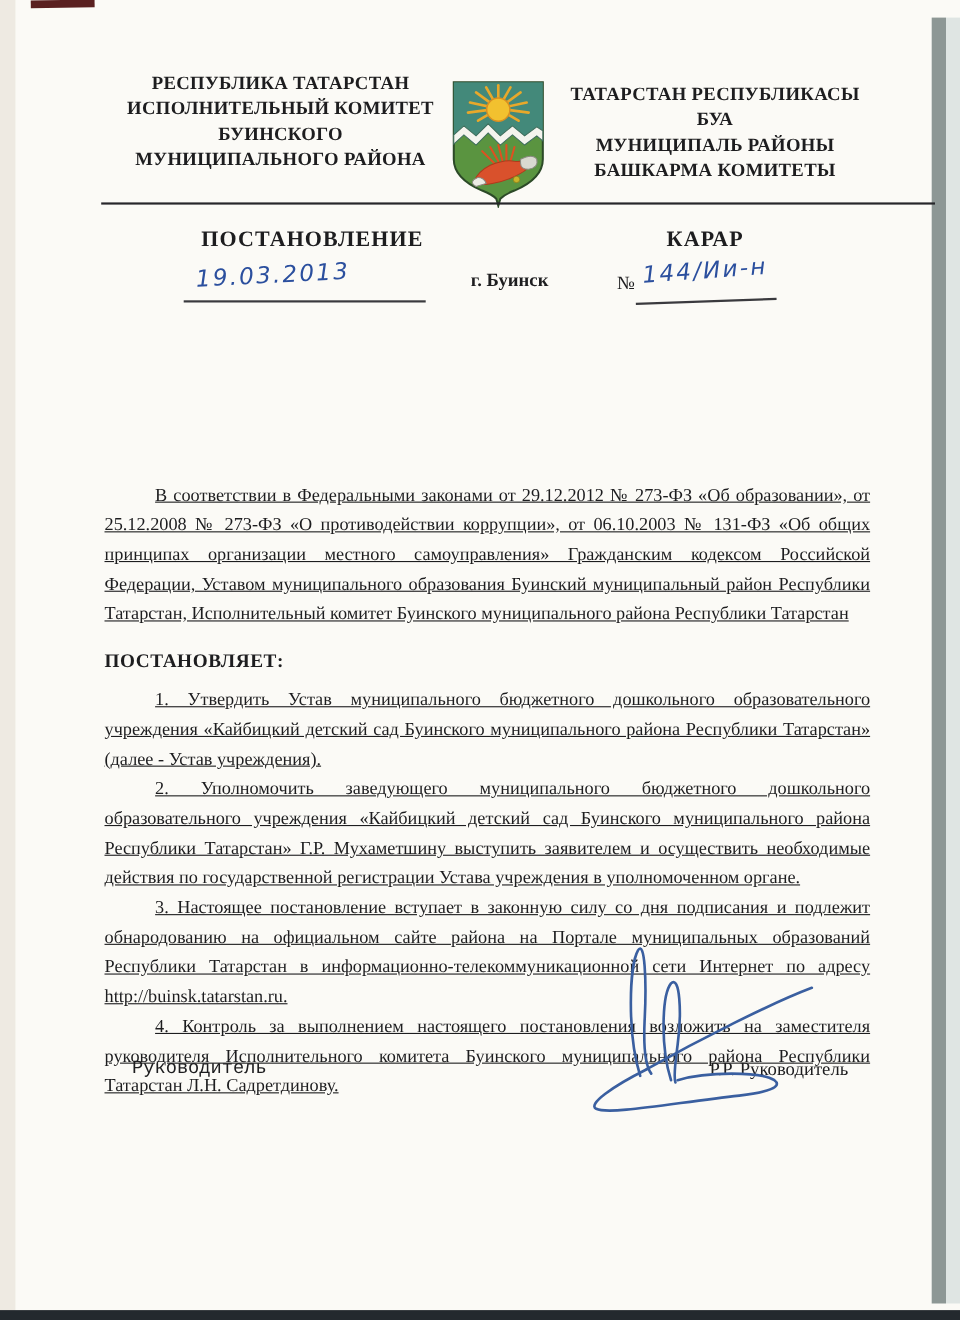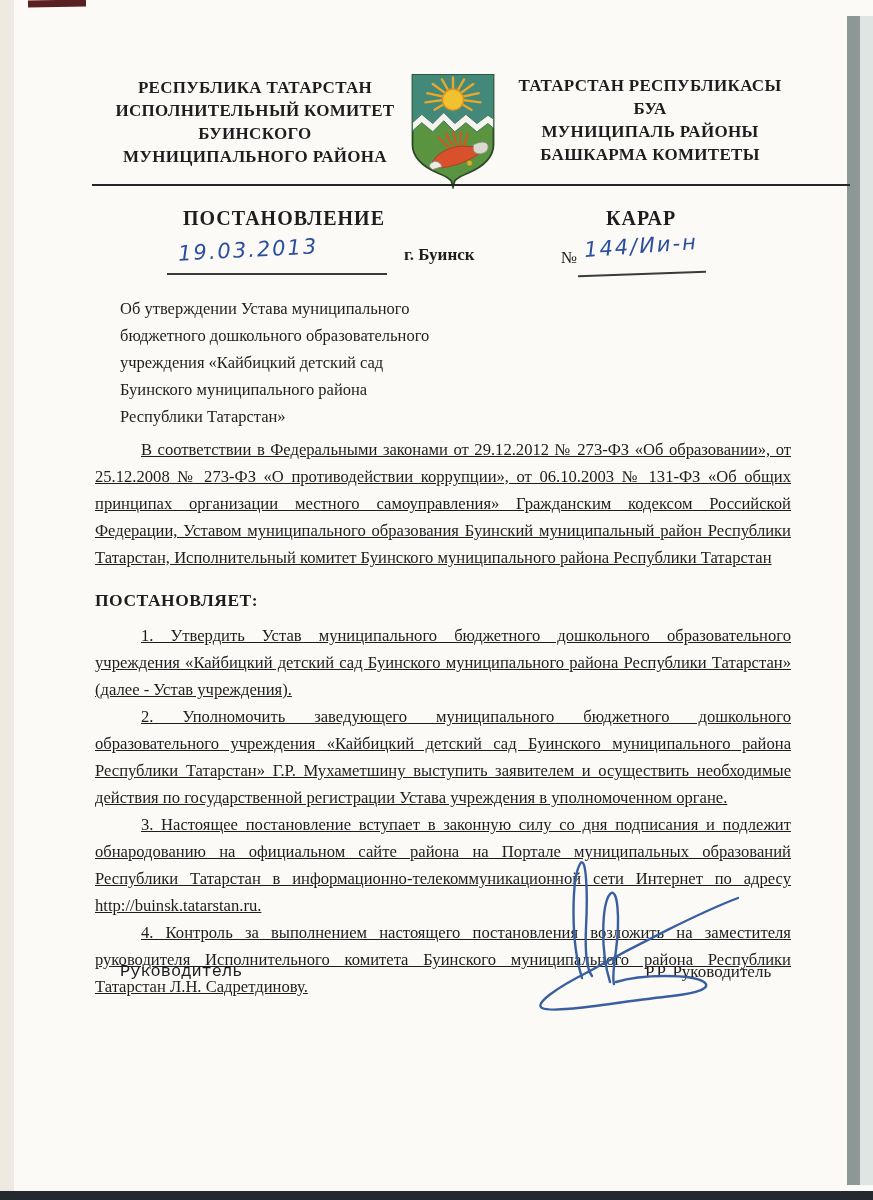--- a/index.html
+++ b/index.html
@@ -12,39 +12,39 @@
   
   .edge-left{position:absolute;left:0;top:0;width:14px;height:1200px;background:#eeeae2;}
   .mark-top-red{position:absolute;left:28px;top:0;width:58px;height:7px;background:#5a2020;transform:rotate(-1deg);}
   .edge-right{position:absolute;left:847px;top:16px;width:13px;height:1169px;background:#8d9795;}
   .edge-right-lt{position:absolute;left:860px;top:16px;width:13px;height:1169px;background:#dfe5e3;}
   .edge-bottom{position:absolute;left:0;top:1191px;width:873px;height:9px;background:#23292e;}
 
   
   .org{position:absolute;width:300px;text-align:center;font-weight:bold;
        font-size:17px;line-height:23px;white-space:pre-line;letter-spacing:.3px;}
-  .org-left{left:105px;top:76px;font-family:Liberation Serif, serif;}
+  .org-left{left:105px;top:64px;font-family:Liberation Serif, serif;}
   .org-right{left:500px;top:74px;}
   .emblem{position:absolute;left:407px;top:71px;width:92px;height:118px;}
   .rule{position:absolute;left:92px;top:184px;width:758px;height:2px;background:#26262a;}
 
   
   .doctype{position:absolute;font-weight:bold;font-size:20px;letter-spacing:1px;}
   .doctype-ru{left:183px;top:207px;text-align:right;}
   .doctype-tat{left:606px;top:207px;}
 
   
   .hand{position:absolute;color:#2b4f9e;font-family:"DejaVu Sans",sans-serif;
         font-style:italic;font-size:21px;letter-spacing:2px;}
   .hand-date{left:178px;top:238px;transform:rotate(-3deg);}
   .hand-num{left:584px;top:234px;transform:rotate(-4deg);}
   .uline{position:absolute;height:2px;background:#3a3a3e;}
   .uline-date{left:167px;top:273px;width:220px;}
   .uline-num{left:578px;top:273px;width:128px;transform:rotate(-2deg);}
-  .place{position:absolute;left:404px;top:245px;font-weight:bold;font-size:17px;}
+  .place{position:absolute;left:428px;top:245px;font-weight:bold;font-size:17px;}
   .numsign{position:absolute;left:561px;top:248px;font-size:17px;}
 
   
   .subject{position:absolute;left:120px;top:295px;width:430px;
            font-size:16.5px;line-height:27px;white-space:pre-line;}
   .bodycol{position:absolute;left:95px;width:696px;font-size:16.6px;line-height:27px;}
   .intro{top:436px;text-align:justify;}
   .intro p,.items p{margin:0;text-indent:46px;text-align:justify;text-decoration:underline;}
   .resolves{top:587px;font-weight:bold;font-size:17.5px;letter-spacing:.5px;}
   .items{top:622px;}
@@ -122,25 +122,20 @@
   <div class="doctype doctype-ru">ПОСТАНОВЛЕНИЕ</div>
   <div class="doctype doctype-tat">КАРАР</div>
 
   <div class="hand hand-date">19.03.2013</div>
   <div class="uline uline-date"></div>
   <div class="place">г. Буинск</div>
   <div class="numsign">№</div>
   <div class="hand hand-num">144/Ии-н</div>
   <div class="uline uline-num"></div>
 
-  <div class="subject">Об утверждении Устава муниципального
-бюджетного дошкольного образовательного
-учреждения «Кайбицкий детский сад
-Буинского муниципального района
-Республики Татарстан»</div>
 
   <div class="bodycol intro">
     <p>В соответствии в Федеральными законами от 29.12.2012 № 273-ФЗ «Об образовании», от 25.12.2008 № 273-ФЗ «О противодействии коррупции», от 06.10.2003 № 131-ФЗ «Об общих принципах организации местного самоуправления» Гражданским кодексом Российской Федерации, Уставом муниципального образования Буинский муниципальный район Республики Татарстан, Исполнительный комитет Буинского муниципального района Республики Татарстан</p>
   </div>
 
   <div class="bodycol resolves">ПОСТАНОВЛЯЕТ:</div>
 
   <div class="bodycol items">
     <p>1. Утвердить Устав муниципального бюджетного дошкольного образовательного учреждения «Кайбицкий детский сад Буинского муниципального района Республики Татарстан» (далее - Устав учреждения).</p>
     <p>2. Уполномочить заведующего муниципального бюджетного дошкольного образовательного учреждения «Кайбицкий детский сад Буинского муниципального района Республики Татарстан» Г.Р. Мухаметшину выступить заявителем и осуществить необходимые действия по государственной регистрации Устава учреждения в уполномоченном органе.</p>

